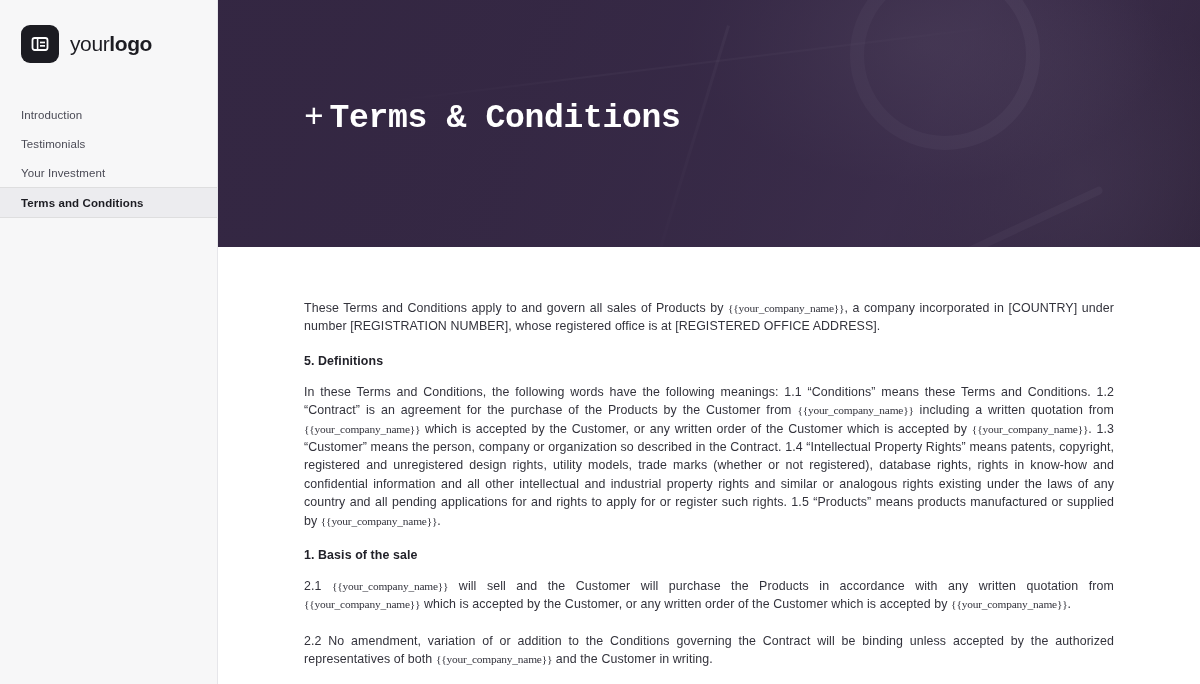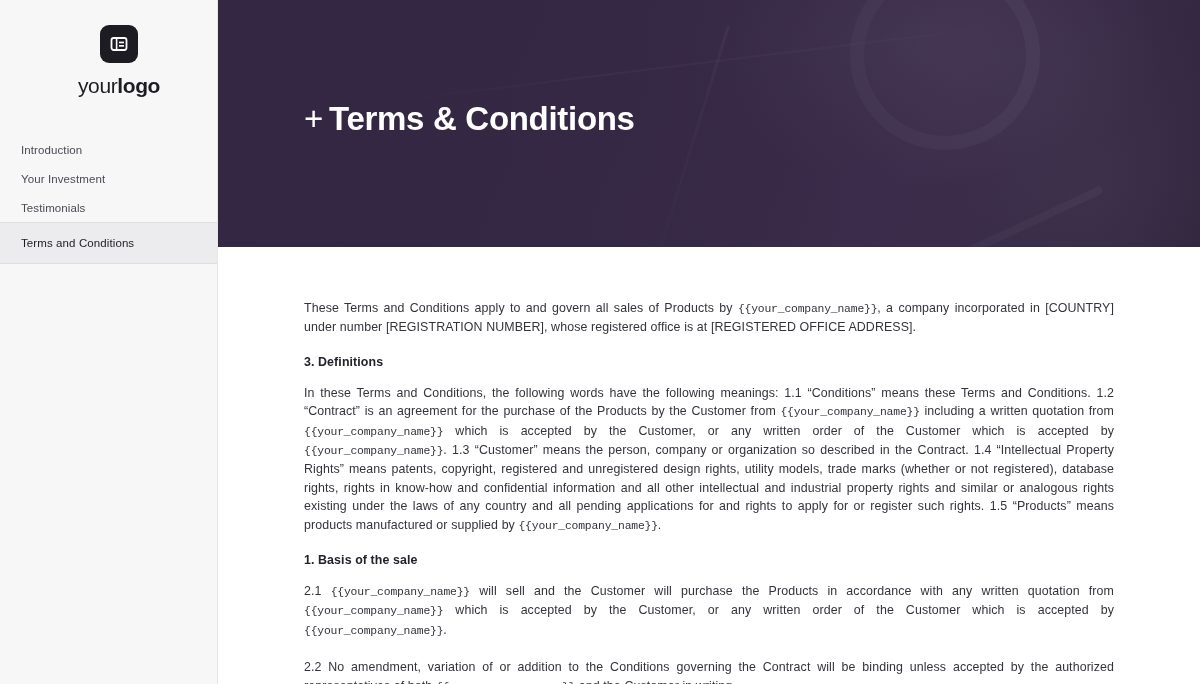--- a/index.html
+++ b/index.html
@@ -25,21 +25,20 @@
     background: #f7f7f8;
     border-right: 1px solid #e6e6ea;
     flex: 0 0 218px;
     position: relative;
   }
   .logo-row {
     display: flex;
     align-items: center;
     gap: 11px;
     padding: 25px 0 0 21px;
-    flex-direction: column;
   }
   .logo-mark {
     width: 38px;
     height: 38px;
     border-radius: 9px;
     background: #1c1c22;
     display: flex;
     align-items: center;
     justify-content: center;
   }
@@ -61,39 +60,40 @@
     font-size: 11.5px;
     color: #4a4a55;
     letter-spacing: 0.1px;
     cursor: pointer;
   }
   .nav-item.active {
     background: #ececef;
     border-top: 1px solid #dededf;
     border-bottom: 1px solid #dededf;
     color: #1c1c22;
-    font-weight: 400;
-    height: 42px;
+    font-weight: 700;
+    height: 31px;
   }
 
   
   .main {
     flex: 1;
     height: 684px;
     position: relative;
     background: #ffffff;
     overflow: hidden;
   }
 
   .hero {
     position: relative;
     height: 247px;
     width: 100%;
     background: #d946ef;
     overflow: hidden;
+    font-family: Liberation Mono, monospace;
   }
   .hero-photo {
     position: absolute;
     inset: 0;
     background:
       radial-gradient(ellipse 340px 200px at 72% 18%, rgba(150,140,160,0.38), rgba(0,0,0,0) 70%),
       radial-gradient(ellipse 260px 260px at 88% 75%, rgba(120,110,135,0.30), rgba(0,0,0,0) 72%),
       linear-gradient(115deg, #2e2338 0%, #3d2f4e 42%, #4a3a5c 70%, #2c2134 100%);
   }
   
@@ -168,21 +168,21 @@
     letter-spacing: 0.1px;
   }
   .doc h3 {
     font-size: 12.4px;
     font-weight: 700;
     color: #22222a;
     margin-bottom: 15px;
     letter-spacing: 0.1px;
   }
   .mono {
-    font-family: Liberation Mono, monospace;
+    font-family: Liberation Serif, serif;
     font-size: 11.4px;
     letter-spacing: -0.2px;
   }
 </style>
 </head>
 <body>
 
 <div class="page">
 
   <aside class="sidebar">
@@ -196,45 +196,45 @@
         </svg>
       </span>
       <span class="logo-text"><span>your</span><b>logo</b></span>
     </div>
 
     <nav class="nav">
       <div class="nav-item">
           <span>Introduction</span>
         </div>
       <div class="nav-item">
+          <span>Testimonials</span>
+        </div>
+      <div class="nav-item">
           <span>Your Investment</span>
-        </div>
-      <div class="nav-item">
-          <span>Testimonials</span>
         </div>
       <div class="nav-item active">
           <span>Terms and Conditions</span>
         </div>
     </nav>
   </aside>
 
   <main class="main">
 
     <section class="hero">
       <div class="hero-photo"></div>
       <div class="hero-ring"></div>
       <div class="hero-bar"></div>
       <div class="hero-overlay"></div>
       <h1 class="hero-title"><span class="plus">+</span><span>Terms &amp; Conditions</span></h1>
     </section>
 
     <section class="doc">
       <p>These Terms and Conditions apply to and govern all sales of Products by <span class="mono">{{your_company_name}}</span>, a company incorporated in [COUNTRY] under number [REGISTRATION NUMBER], whose registered office is at [REGISTERED OFFICE ADDRESS].</p>
 
-      <h3>3. Definitions</h3>
+      <h3>5. Definitions</h3>
       <p>In these Terms and Conditions, the following words have the following meanings:   1.1 “Conditions” means these Terms and Conditions. 1.2 “Contract” is an agreement for the purchase of the Products by the Customer from <span class="mono">{{your_company_name}}</span> including a written quotation from <span class="mono">{{your_company_name}}</span> which is accepted by the Customer, or any written order of the Customer which is accepted by <span class="mono">{{your_company_name}}</span>. 1.3 “Customer” means the person, company or organization so described in the Contract. 1.4 “Intellectual Property Rights” means patents, copyright, registered and unregistered design rights, utility models, trade marks (whether or not registered), database rights, rights in know-how and confidential information and all other intellectual and industrial property rights and similar or analogous rights existing under the laws of any country and all pending applications for and rights to apply for or register such rights. 1.5 “Products” means products manufactured or supplied by <span class="mono">{{your_company_name}}</span>.</p>
 
       <h3>1. Basis of the sale</h3>
       <p>2.1 <span class="mono">{{your_company_name}}</span> will sell and the Customer will purchase the Products in accordance with any written quotation from <span class="mono">{{your_company_name}}</span> which is accepted by the Customer, or any written order of the Customer which is accepted by <span class="mono">{{your_company_name}}</span>.</p>
       <p>2.2 No amendment, variation of or addition to the Conditions governing the Contract will be binding unless accepted by the authorized representatives of both <span class="mono">{{your_company_name}}</span> and the Customer in writing.</p>
     </section>
 
   </main>
 </div>
 

